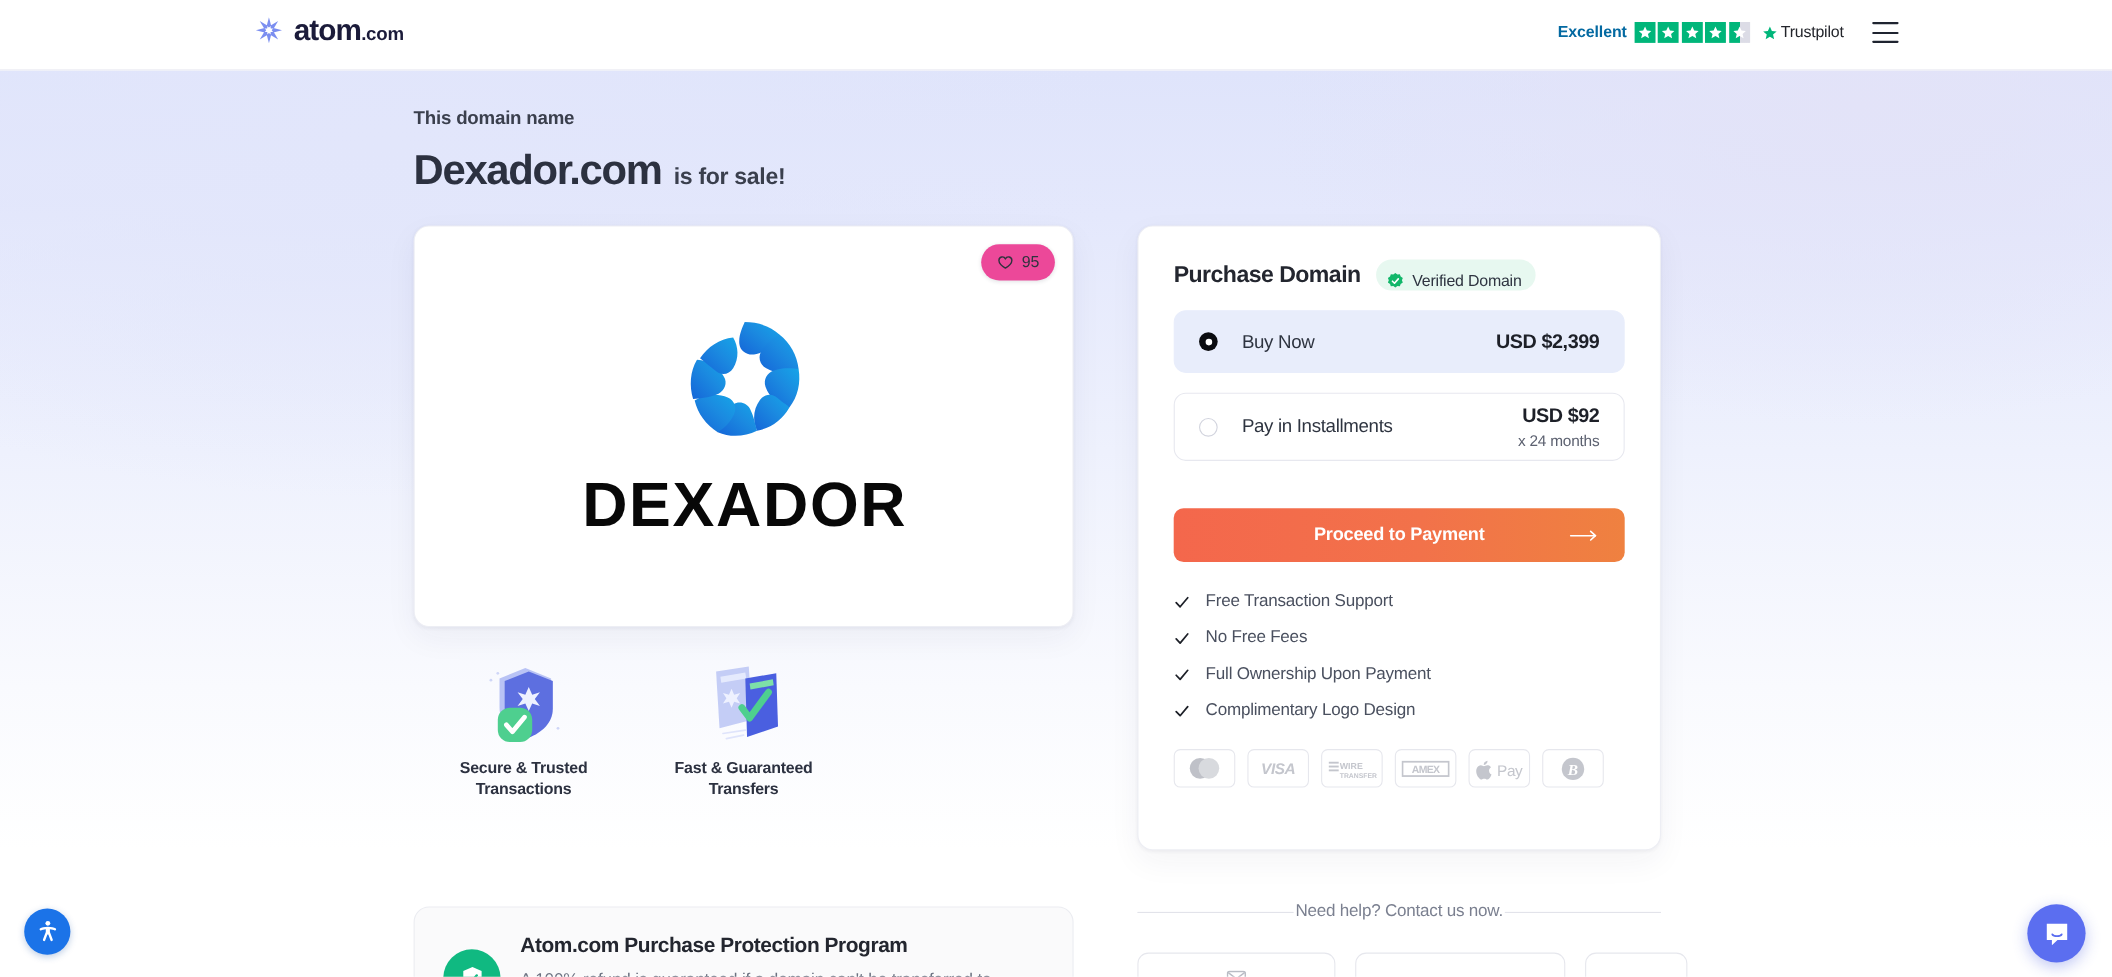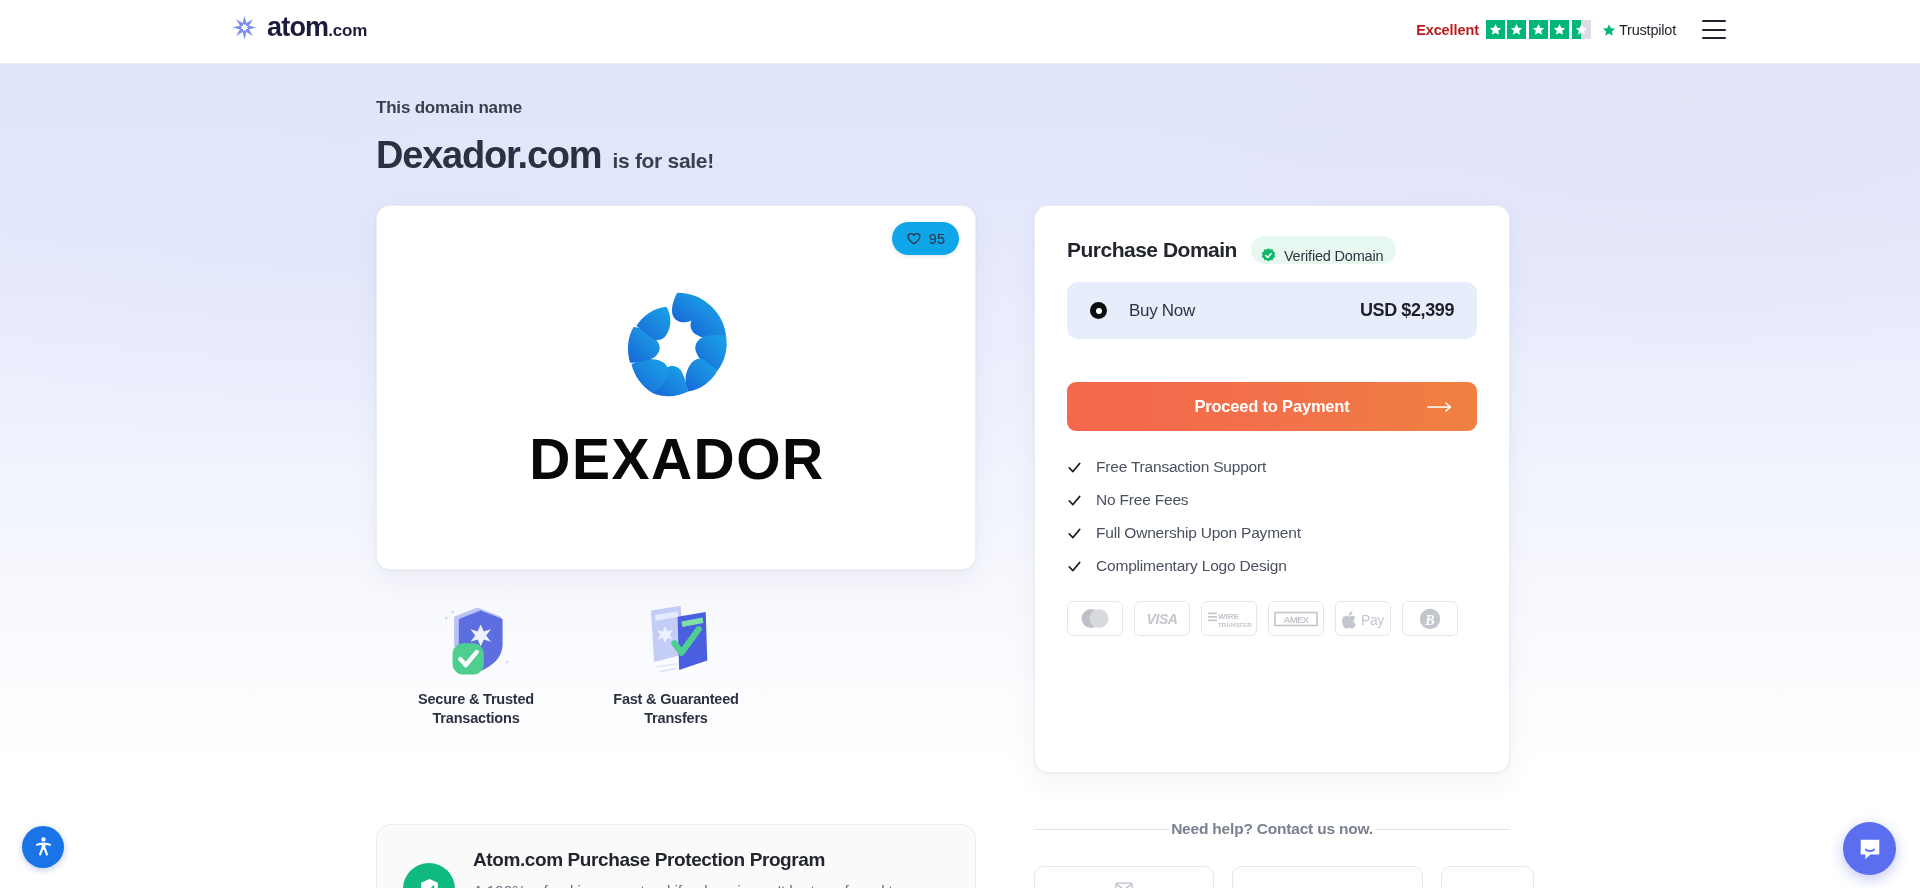--- a/index.html
+++ b/index.html
@@ -34,21 +34,21 @@
   .brand-word { display:flex; align-items:baseline; }
   .brand-atom {
     font-size:27px; font-weight:700; letter-spacing:-0.8px;
     color:#1b1b3a; line-height:1;
   }
   .brand-dot {
     font-size:17px; font-weight:600; color:#1b1b3a; line-height:1; letter-spacing:-0.2px;
   }
 
   .trust { position:absolute; right:244px; top:20px; display:flex; align-items:center; gap:7px; }
-  .trust-word { font-size:14.5px; font-weight:700; color:#b91c1c; letter-spacing:-0.1px; }
+  .trust-word { font-size:14.5px; font-weight:700; color:#0369a1; letter-spacing:-0.1px; }
   .stars { display:flex; gap:2.5px; }
   .star-box {
     width:19px; height:19px; background:#00b67a;
     display:flex; align-items:center; justify-content:center;
   }
   .star-box.half { background:linear-gradient(90deg,#00b67a 0 50%, #dcdce6 50% 100%); }
   .star-glyph { width:13px; height:13px; display:block; }
   .trust-brand { display:flex; align-items:center; gap:3px; margin-left:4px; }
   .tp-star { width:14px; height:14px; display:block; }
   .trust-name { font-size:14.5px; color:#23252b; letter-spacing:-0.2px; }
@@ -72,21 +72,21 @@
   .hero-sale { font-size:21px; font-weight:600; color:#3a3f4d; letter-spacing:-0.3px; }
 
   
   .logo-card {
     position:absolute; left:376px; top:205px; width:600px; height:365px;
     background:#fff; border-radius:14px; border:1px solid #edeef4;
     box-shadow:0 1px 3px rgba(40,46,80,.05), 0 10px 28px rgba(40,46,80,.05);
   }
   .like-pill {
     position:absolute; right:16px; top:16px; height:33px; padding:0 14px;
-    background:#0ea5e9; border-radius:18px; display:flex; align-items:center; gap:7px;
+    background:#ec4899; border-radius:18px; display:flex; align-items:center; gap:7px;
     box-shadow:0 1px 4px rgba(30,35,60,.14); cursor:pointer;
   }
   .heart-icon { width:16px; height:16px; display:block; }
   .like-count { font-size:14.5px; color:#30343f; }
 
   .logo-stage {
     position:absolute; left:0; top:0; width:600px; height:365px;
     display:flex; flex-direction:column; align-items:center; justify-content:center;
     gap:8px; padding-bottom:6px;
   }
@@ -186,21 +186,21 @@
     background:#fff; display:flex; align-items:center; justify-content:center;
   }
   .pay-chip svg { display:block; }
   .pay-chip-text {
     font-size:14px; font-weight:800; color:#c4c6cd; font-style:italic; letter-spacing:-0.4px;
   }
 
   
   .need-help {
     position:absolute; left:1034px; top:820px; width:476px;
-    display:flex; align-items:center; gap:2px;font-weight:bold;
+    display:flex; align-items:center; gap:2px;
   }
   .nh-rule { flex:1; height:1px; background:#e2e3ea; }
   .nh-text { font-size:15.5px; color:#7b8090; letter-spacing:-0.2px; white-space:nowrap; }
 
   .contact-row {
     position:absolute; left:1034px; top:866px; width:500px;
     display:flex; gap:18px;
   }
   .contact-btn {
     height:46px; border:1px solid #e6e7ed; border-radius:10px; background:#fff;
@@ -410,20 +410,28 @@
     </div>
 
     <div class="opt selected">
       <span class="radio on"></span>
       <span class="opt-label">Buy Now</span>
       <span class="opt-right">
         <span class="opt-price">USD $2,399</span>
       </span>
     </div>
 
+    <div class="opt plain">
+      <span class="radio off"></span>
+      <span class="opt-label">Pay in Installments</span>
+      <span class="opt-right">
+        <div class="opt-price">USD $92</div>
+        <div class="opt-sub">x 24 months</div>
+      </span>
+    </div>
 
     <button class="pay-btn">
       <span class="pay-btn-text">Proceed to Payment</span>
       <svg class="pay-arrow" viewBox="0 0 30 12" fill="none" stroke="#fff" stroke-width="1.7">
         <line x1="1" y1="6" x2="27" y2="6" stroke-linecap="round"></line>
         <polyline points="22,1.5 27,6 22,10.5" stroke-linecap="round" stroke-linejoin="round"></polyline>
       </svg>
     </button>
 
     <div class="perks">

